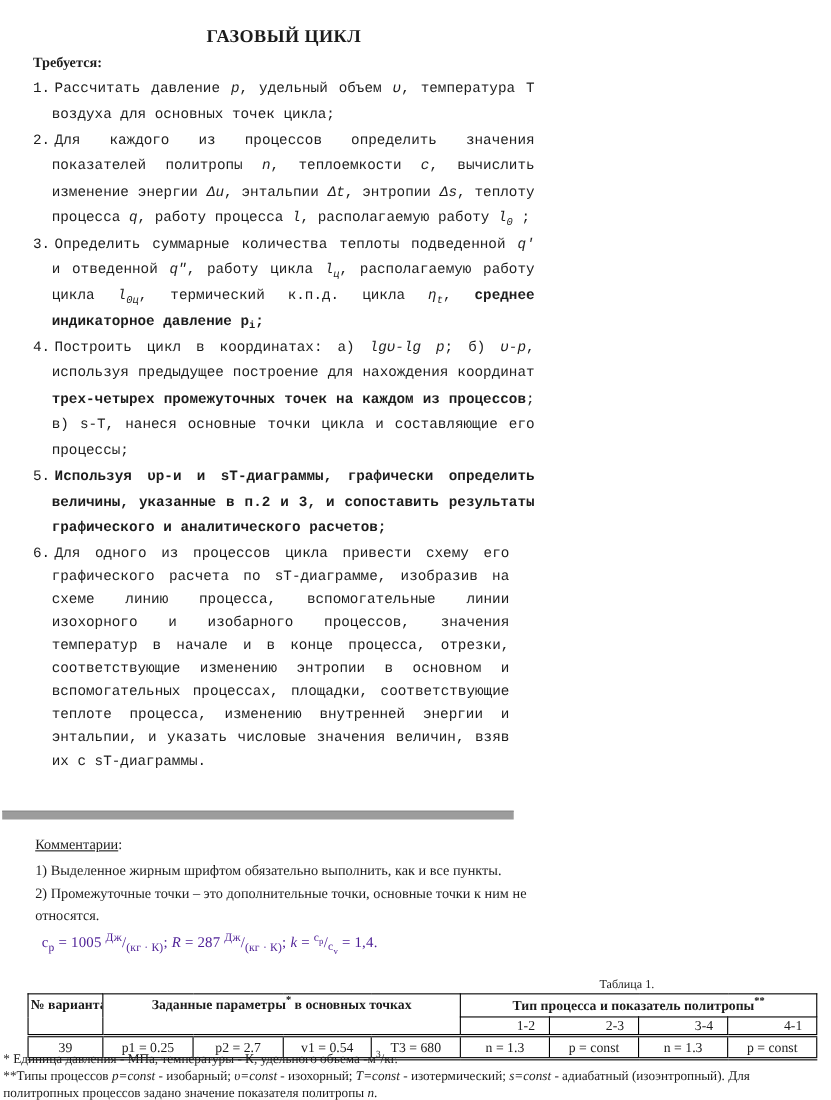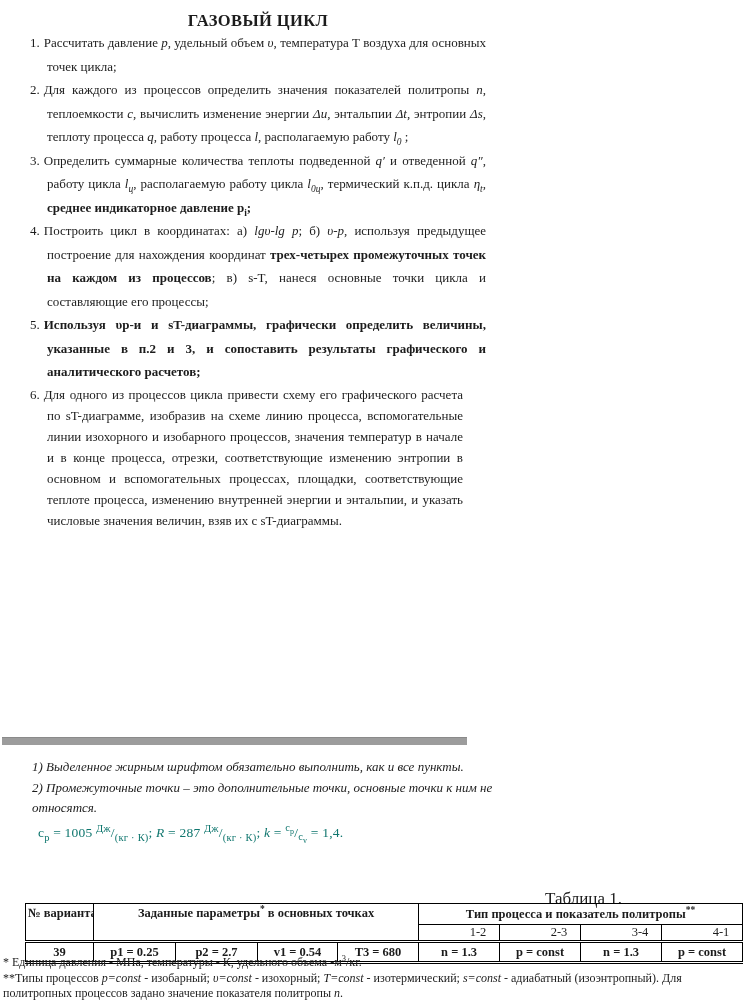--- a/index.html
+++ b/index.html
@@ -1,55 +1,56 @@
 <!DOCTYPE html>
 <html><head>
 <meta charset="utf-8">
 <style>
   html,body { margin:0; padding:0; }
   body {
     width:755px; height:1000px; background:#ffffff; position:relative;
     font-family:"Liberation Serif","DejaVu Serif",serif; color:#1c1c1c;
     overflow:hidden;
   }
-  .content { position:absolute; left:30px; top:0; width:456px; }
+  .content { position:absolute; left:30px; top:12px; width:456px; }
   .title { font-size:16.5px; font-weight:bold; text-align:center; margin:11px 0 0 0; letter-spacing:.4px; }
   .intro { margin:15px 0 0 0; font-size:13px; line-height:23.5px; text-align:justify; text-indent:33px; }
   .req-heading { margin:2px 0 0 0; font-size:13px; line-height:23.5px; font-weight:bold; }
-  .item { font-size:13px; line-height:23.5px; text-align:justify; padding-left:17px; text-indent:-17px; margin:0; }
+  .item { font-size:13px; line-height:23.5px; text-align:justify; padding-left:17px; text-indent:-17px; margin:0;font-family:Liberation Mono, monospace; }
   .item .num { margin-right:4px; }
   .item.tight { line-height:21px; width:416px; }
   sup { font-size:9.5px; line-height:0; }
   sub { font-size:9.5px; line-height:0; }
   .divider { position:absolute; left:2px; top:737px; width:465px; height:7px; background:#9c9c9c; border-top:1px solid #8a8a8a; }
   .comments { position:absolute; left:32px; top:757px; width:462px; font-size:13px; }
   .comments .heading { line-height:22px; margin:0 0 2px 0; }
-  .comments .note { line-height:20.5px; margin:0;font-style:italic; }
-  .formula { margin:6px 0 0 6px; font-size:13.5px; color:#0f766e; letter-spacing:.2px; }
+  .comments .note { line-height:20.5px; margin:0; }
+  .formula { margin:6px 0 0 6px; font-size:13.5px; color:#4c1d95; letter-spacing:.2px; }
   .formula sup { font-size:10.5px; }
   .formula sub { font-size:10.5px; }
   .formula sup sub, .formula sub sub { font-size:8px; }
-  .table-caption { position:absolute; left:545px; top:889px; font-size:17px; }
+  .table-caption { position:absolute; left:545px; top:889px; font-size:11px; }
   table.data { position:absolute; left:25px; top:903px; width:717px; border-collapse:collapse; table-layout:fixed; font-size:12.5px; }
   table.data th, table.data td { border:1px solid #000; padding:0 2px; text-align:center; white-space:nowrap; overflow:hidden; }
   table.data tr.h1 th { height:20px; font-weight:bold; }
   table.data th.vtop { vertical-align:top; padding-top:2px; }
   table.data tr.h2 td { height:15px; font-weight:normal;padding-left:40px; }
-  table.data tr.data-row td { height:18px; border-top:3px double #000; border-bottom:3px double #000; font-weight:bold; }
+  table.data tr.data-row td { height:18px; border-top:3px double #000; border-bottom:3px double #000; font-weight:normal; }
   .footnotes { position:absolute; left:3px; top:955px; width:750px; font-size:12px; line-height:15.5px; }
   .footnotes p { margin:0; }
   .footnotes sup { font-size:8.5px; }
 </style>
 </head>
 <body>
 
 <div class="content">
   <h1 class="title">ГАЗОВЫЙ ЦИКЛ</h1>
 
 
+  <p class="req-heading">Требуется:</p>
 
   <div class="item">
     <span class="num">1.</span><span>Рассчитать давление <i>p</i>, удельный объем <i>υ</i>, температура Т воздуха для основных точек цикла;</span>
   </div>
   <div class="item">
     <span class="num">2.</span><span>Для каждого из процессов определить значения показателей политропы <i>n</i>, теплоемкости <i>c</i>, вычислить изменение энергии <i>Δu</i>, энтальпии <i>Δt</i>, энтропии <i>Δs</i>, теплоту процесса <i>q</i>, работу процесса <i>l</i>, располагаемую работу <i>l<sub>0</sub></i> ;</span>
   </div>
   <div class="item">
     <span class="num">3.</span><span>Определить суммарные количества теплоты подведенной <i>q′</i> и отведенной <i>q″</i>, работу цикла <i>l<sub>ц</sub></i>, располагаемую работу цикла <i>l<sub>0ц</sub></i>, термический к.п.д. цикла <i>η<sub>t</sub></i>, <b>среднее индикаторное давление p<sub>i</sub>;</b></span>
   </div>
@@ -60,20 +61,21 @@
     <span class="num">5.</span><span><b>Используя υp-и и sT-диаграммы, графически определить величины, указанные в п.2 и 3, и сопоставить результаты графического и аналитического расчетов;</b></span>
   </div>
   <div class="item tight">
     <span class="num">6.</span><span>Для одного из процессов цикла привести схему его графического расчета по sT-диаграмме, изобразив на схеме линию процесса, вспомогательные линии изохорного и изобарного процессов, значения температур в начале и в конце процесса, отрезки, соответствующие изменению энтропии в основном и вспомогательных процессах, площадки, соответствующие теплоте процесса, изменению внутренней энергии и энтальпии, и указать числовые значения величин, взяв их с sT-диаграммы.</span>
   </div>
 </div>
 
 <div class="divider"></div>
 
 <div class="comments">
+  <p class="heading"><u>Комментарии</u>:</p>
   <p class="note">1) Выделенное жирным шрифтом обязательно выполнить, как и все пункты.</p>
   <p class="note">2) Промежуточные точки – это дополнительные точки, основные точки к ним не относятся.</p>
   <p class="formula">c<sub>p</sub> = 1005 <sup>Дж</sup>/<sub>(кг · К)</sub>; <i>R</i> = 287 <sup>Дж</sup>/<sub>(кг · К)</sub>; <i>k</i> = <sup>c<sub>p</sub></sup>/<sub>c<sub>v</sub></sub> = 1,4.</p>
 </div>
 
 <div class="table-caption">Таблица 1.</div>
 
 <table class="data">
   <colgroup>
     <col style="width:68px">

